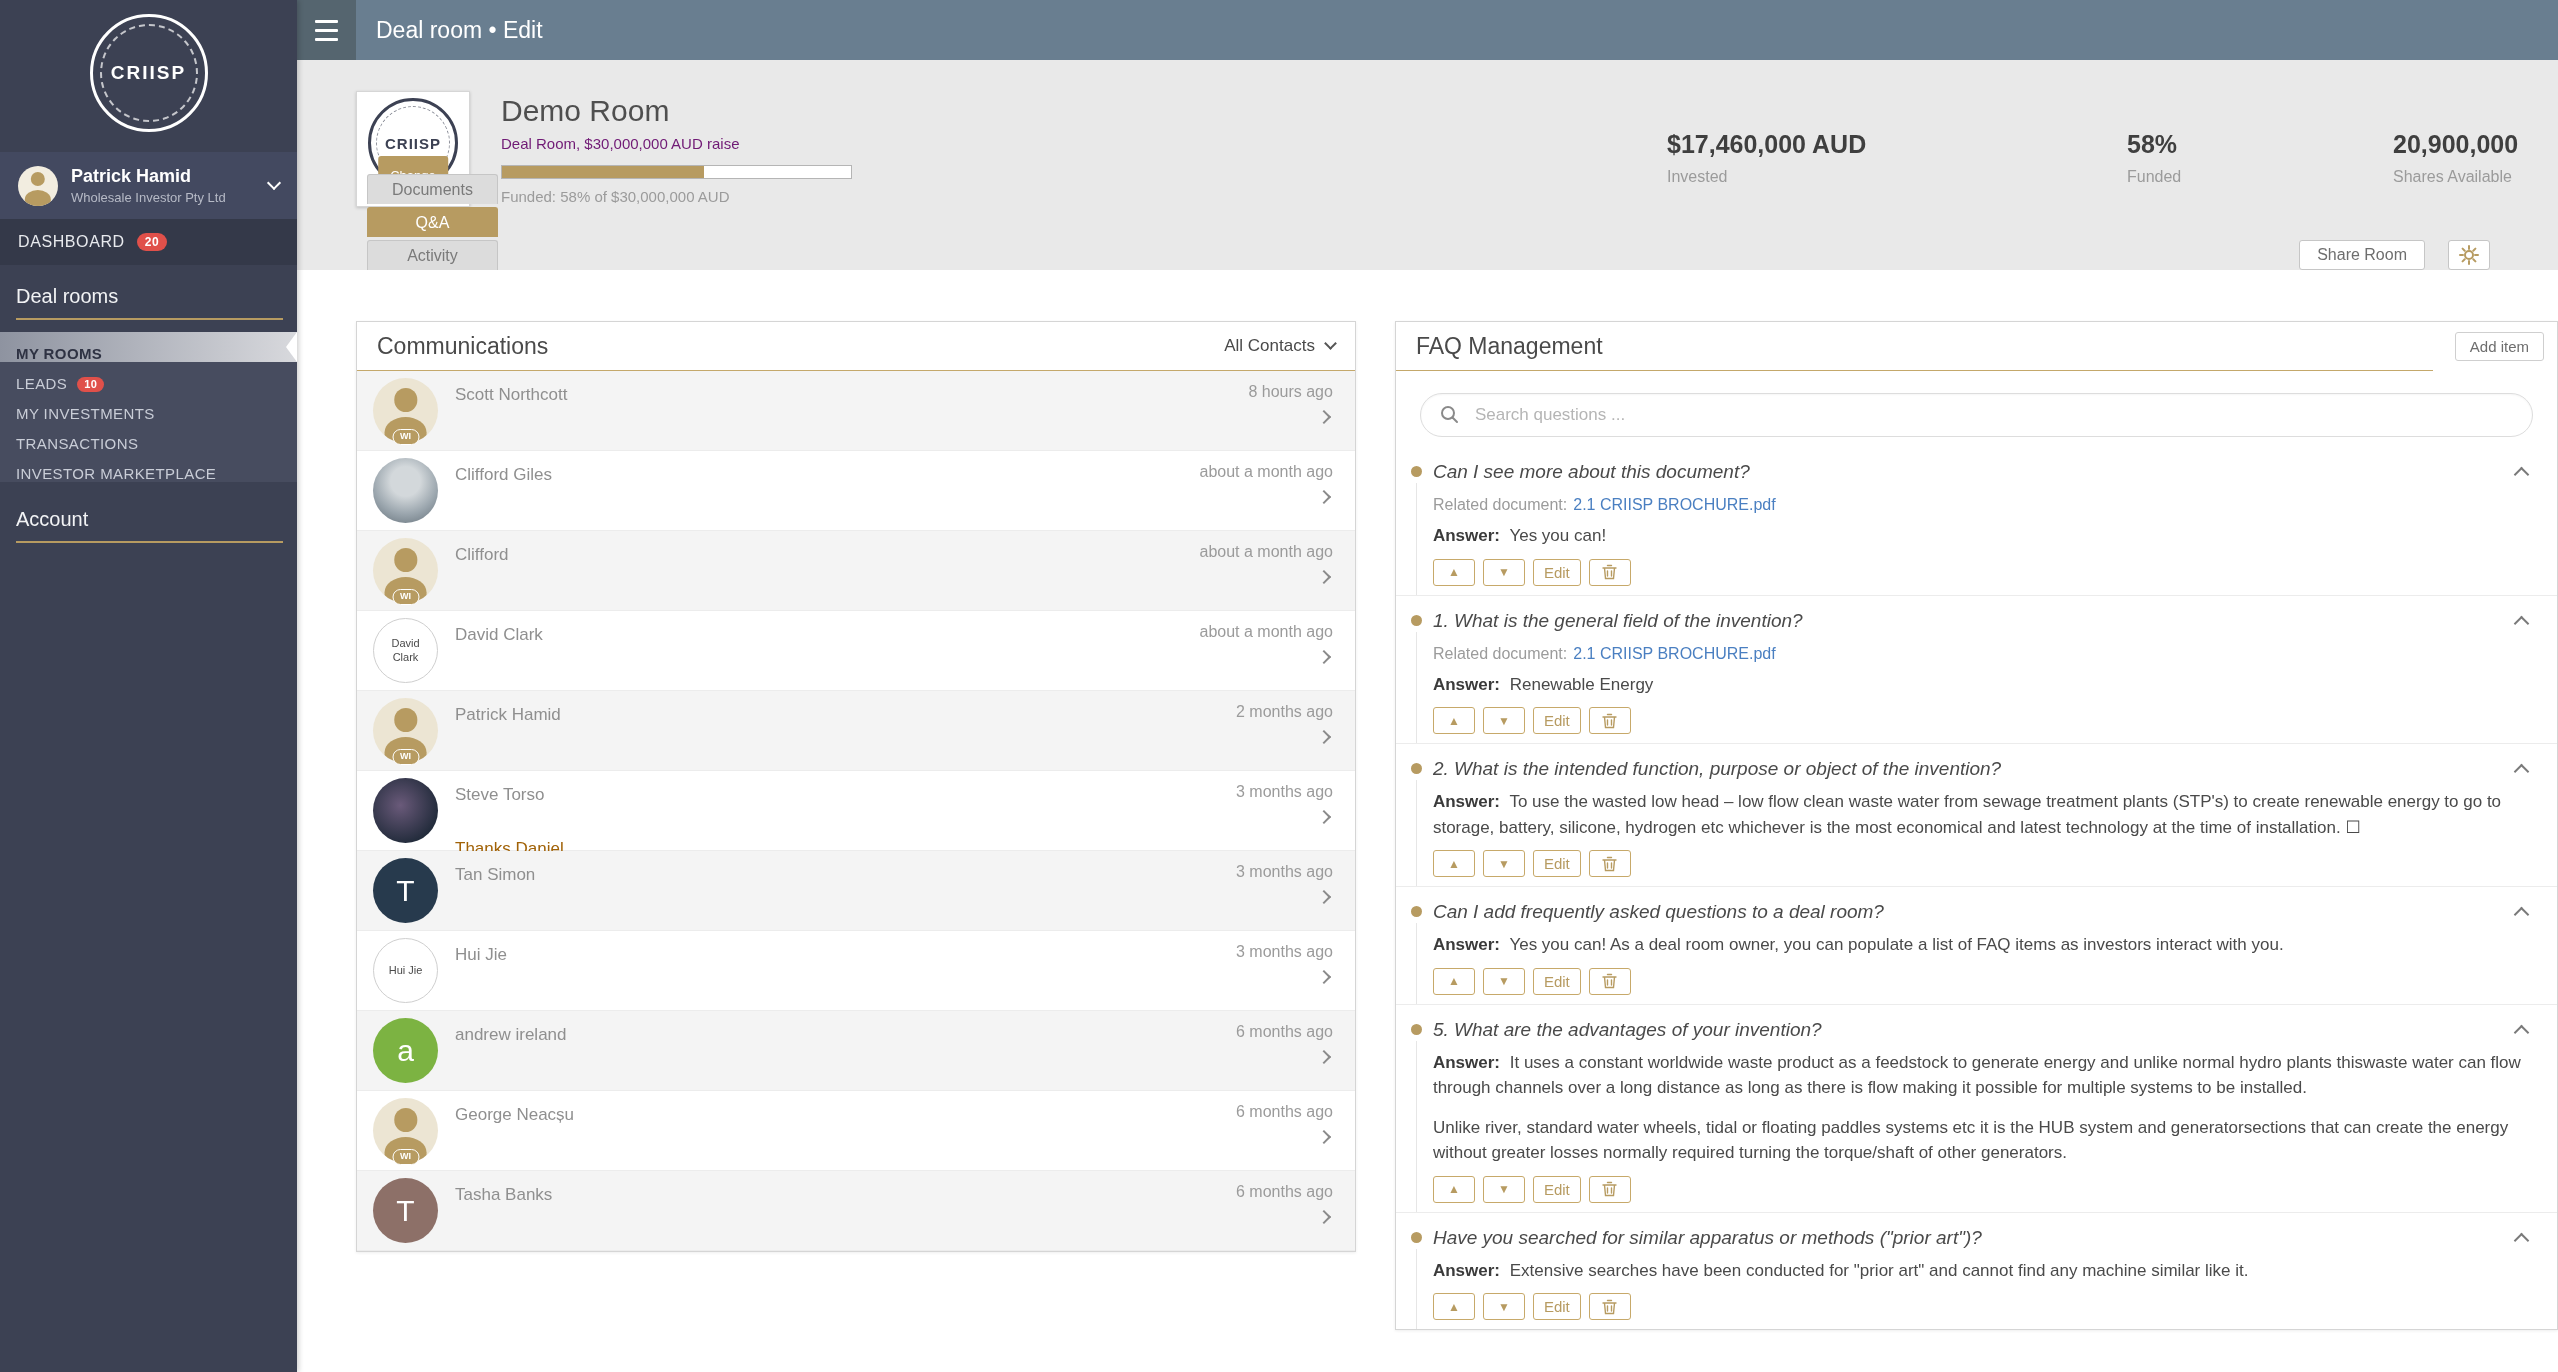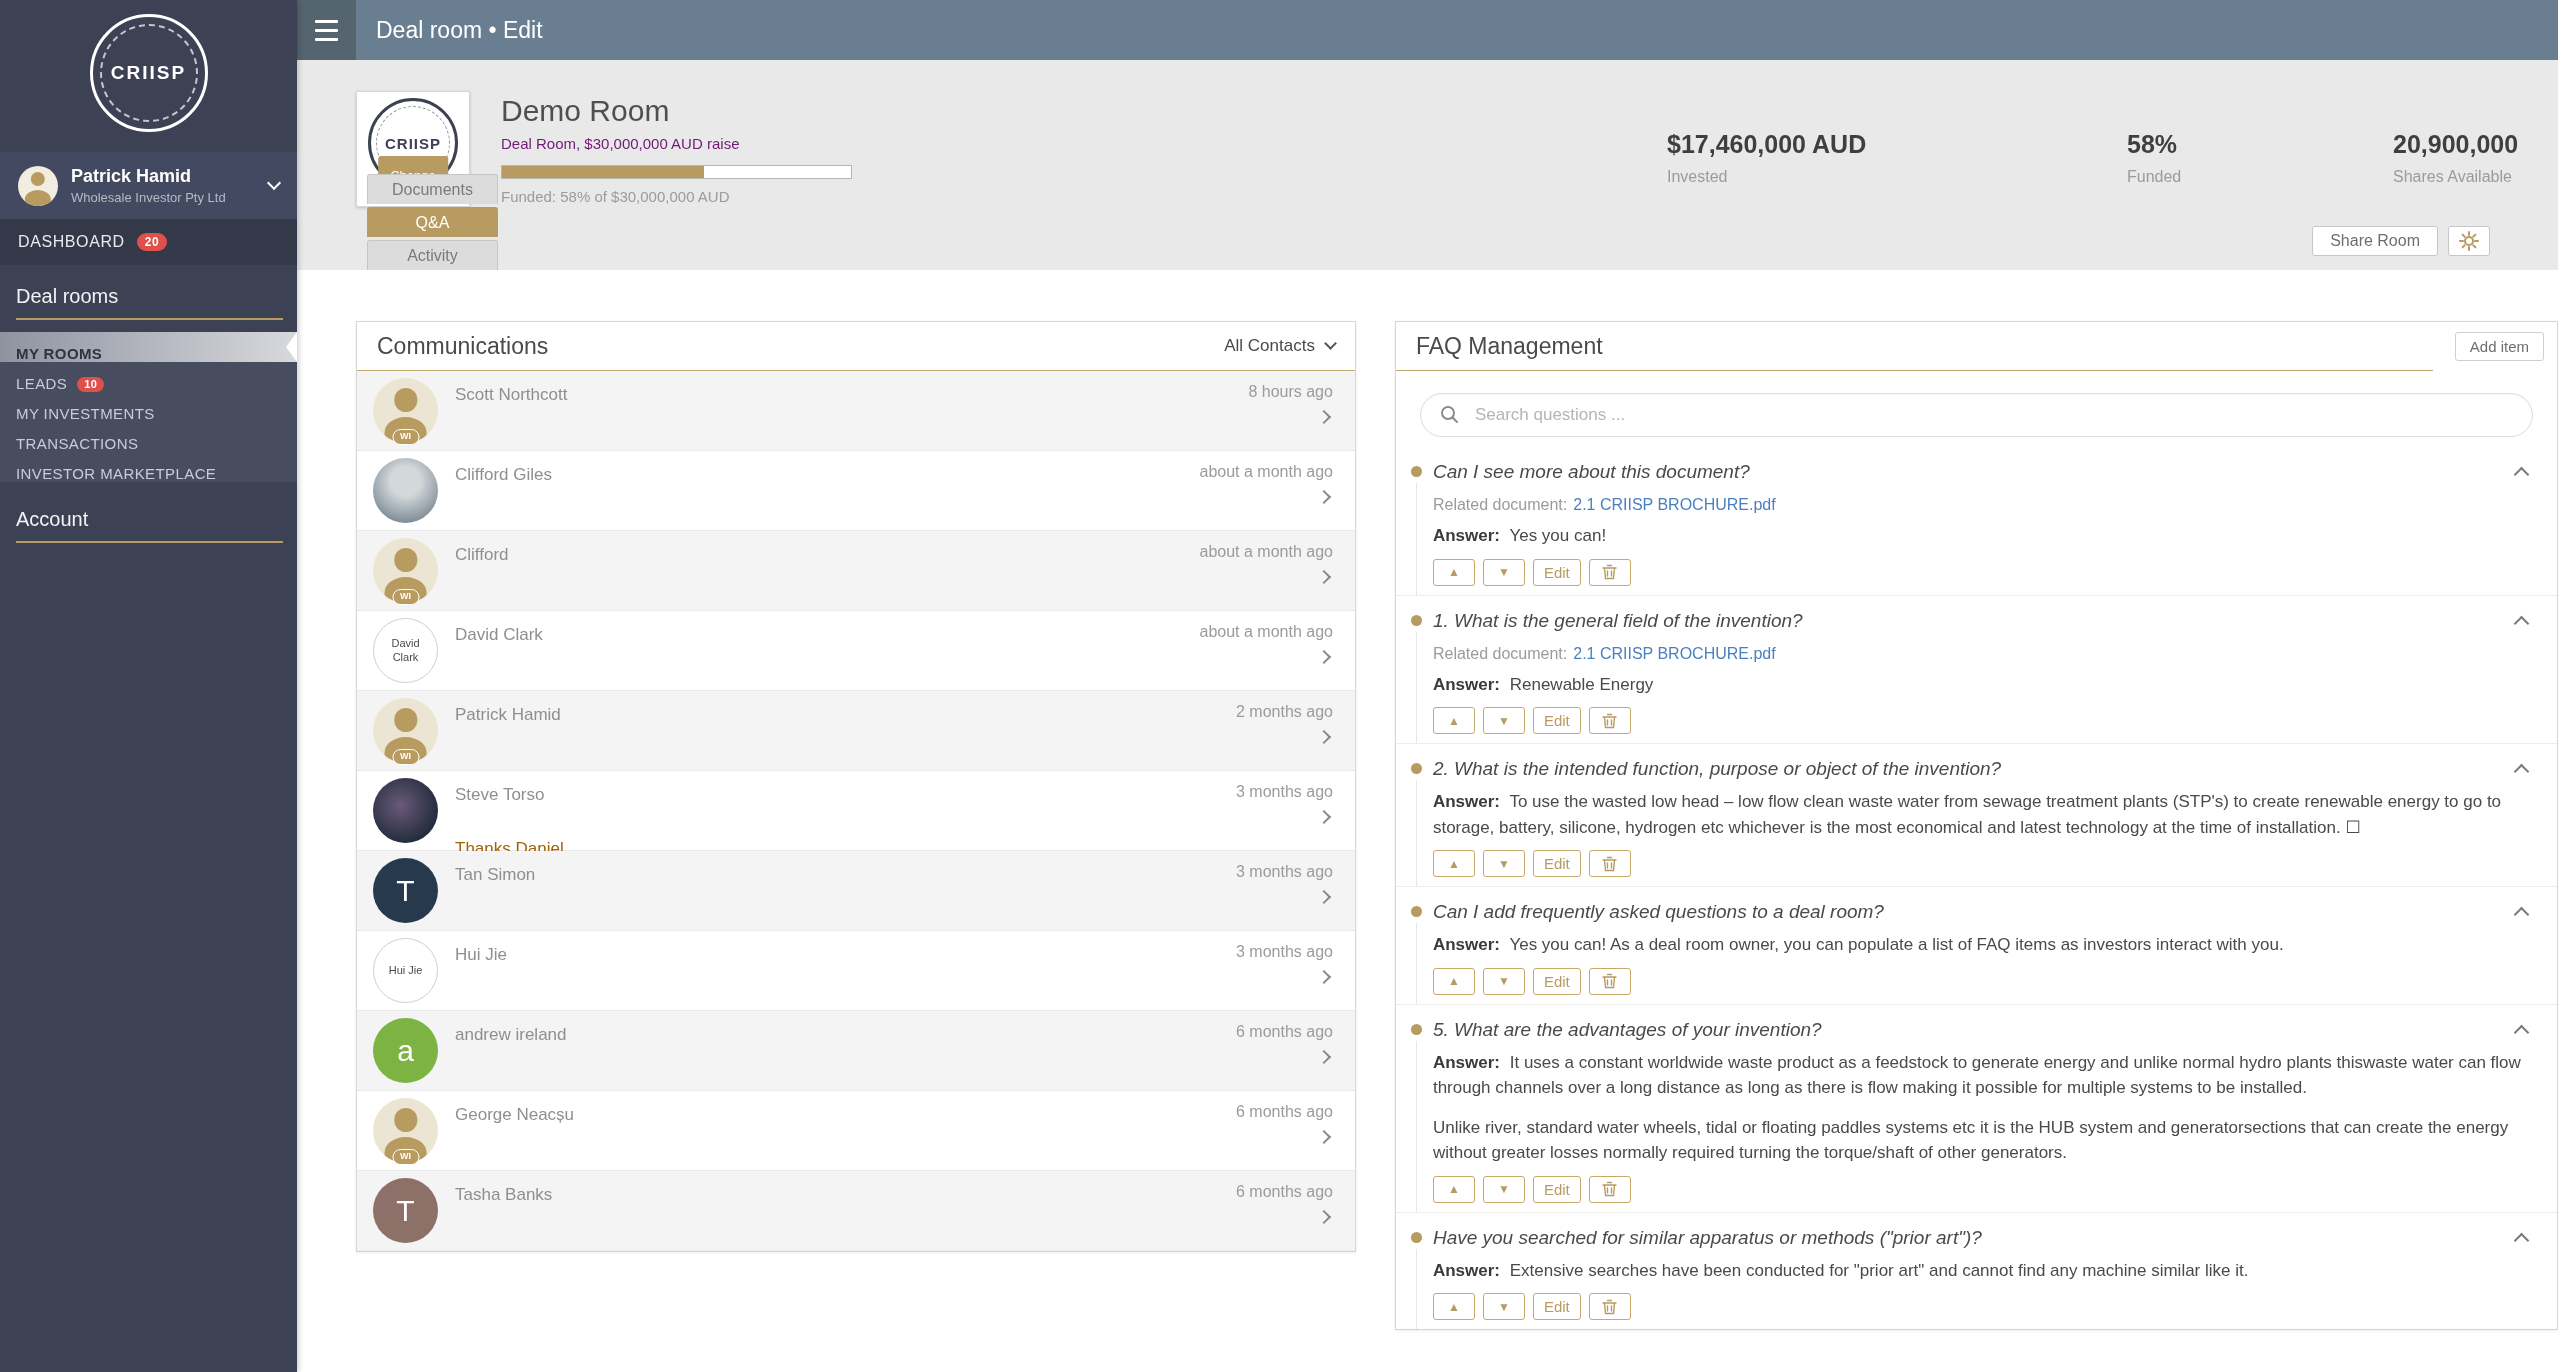--- a/index.html
+++ b/index.html
@@ -54,21 +54,21 @@
   .stat { position:absolute; top:70px; }
   .stat-0 { left:1370px; } .stat-1 { left:1830px; } .stat-2 { left:2096px; }
   .stat-value { font-size:25px; font-weight:bold; color:#3f3f3f; }
   .stat-label { font-size:16px; color:#9b9b9b; margin-top:9px; }
 
   
   .tabs-row { position:absolute; left:70px; right:68px; bottom:0; display:flex; justify-content:space-between; align-items:flex-end; }
   .tabs { display:flex; gap:3px;flex-direction:column; }
   .tab { height:30px; padding:0 24px; border:1px solid #c6c6c6; border-bottom:none; background:#dcdcdc; color:#7a7a7a; font-size:16px; border-radius:3px 3px 0 0; cursor:pointer; font-family:inherit; }
   .tab.active { background:#b79b61; border-color:#b79b61; color:#fff; }
-  .tabs-actions { display:flex; gap:10px; padding-bottom:14px; }
+  .tabs-actions { display:flex; gap:23px; padding-bottom:0; }
   .share-btn { height:30px; padding:0 17px; background:#fff; border:1px solid #c6c6c6; border-radius:3px; color:#6e6e6e; font-size:16px; cursor:pointer; font-family:inherit; }
   .gear-btn { height:30px; width:42px; background:#fff; border:1px solid #c6c6c6; border-radius:3px; cursor:pointer; display:flex; align-items:center; justify-content:center; }
 
   
   .content { position:absolute; top:270px; left:0; right:0; bottom:0; background:#fff; display:flex; gap:39px; padding:51px 0 0 59px; align-items:flex-start; }
   .panel { background:#fff; border:1px solid #d5d5d5; box-shadow:0 1px 3px rgba(0,0,0,.07); }
   .panel-comms { width:1054px; }
   .panel-faq { width:1226px; }
   .panel-head { display:flex; align-items:center; justify-content:space-between; height:49px; padding:0 20px; border-bottom:1px solid #c4a86b; }
   .panel-title { font-size:23px; font-weight:normal; color:#4a4a4a; }

